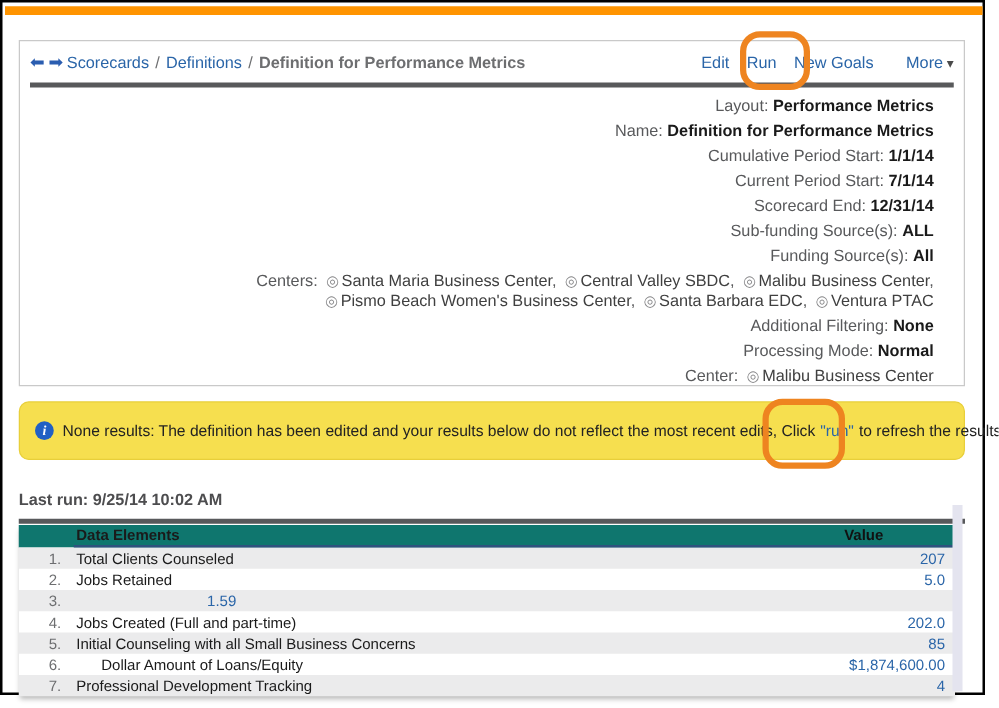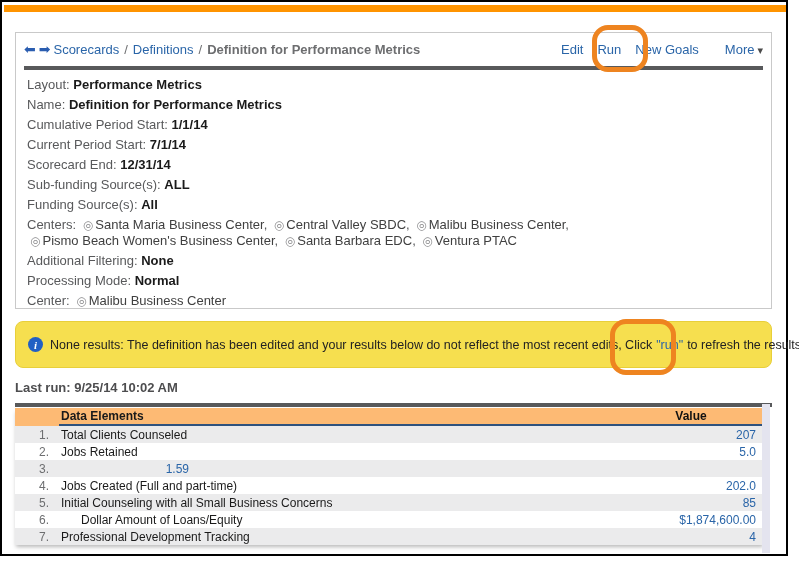--- a/index.html
+++ b/index.html
@@ -18,45 +18,45 @@
   .arrow{color:#2a5db0;font-size:14px;margin-right:3px;cursor:pointer;}
   .bc-link{color:#2a65a8;text-decoration:none;cursor:pointer;}
   .bc-sep{color:#6d6e70;margin:0 5px;}
   .bc-current{color:#6d6e70;font-weight:bold;}
   .actions{margin-left:auto;display:flex;gap:14px;}
   .action-link{color:#2a65a8;text-decoration:none;cursor:pointer;}
   .more{margin-left:12px;}
   .caret{color:#4a4a4a;font-size:11px;margin-left:3px;}
   .dark-rule{height:4px;background:#58595b;margin:5px 0 7px 0;}
   .dark-rule.full{width:757px;margin:8px 0 0 0;}
-  .field-line{font-size:13px;line-height:16px;margin:4px 3px;color:#58595b;}
+  .field-line{font-size:13px;line-height:16px;margin:4px 16px;color:#58595b;text-align:right;}
   .field-line .label{color:#58595b;}
   .field-line b{color:#1a1a1a;font-weight:bold;}
   .center-item{white-space:nowrap;}
   .target-icon{color:#8a8a8c;font-size:12px;margin:0 2px 0 3px;}
   .center-link{color:#404040;text-decoration:none;cursor:pointer;}
   .comma{color:#58595b;}
 
   
   .banner{width:757px;height:47px;box-sizing:border-box;margin-top:12px;background:#f6df4f;
           border:1px solid #e8cf3a;border-radius:8px;display:flex;align-items:center;
           padding:0 12px;font-size:12.5px;color:#222;}
   .info-icon{display:inline-flex;align-items:center;justify-content:center;width:15px;height:15px;
              border-radius:50%;background:#2160c4;color:#fff;font-size:11px;font-weight:bold;
              font-style:italic;font-family:"Liberation Serif","DejaVu Serif",serif;
              margin-right:7px;flex:0 0 auto;}
   .banner-text{white-space:nowrap;}
   .run-link{color:#2a65a8;text-decoration:none;cursor:pointer;margin:0 4px;}
 
   
-  .last-run{margin-top:12px;font-size:13px;font-weight:bold;color:#4d4d4f;}
+  .last-run{margin-top:24px;font-size:13px;font-weight:bold;color:#4d4d4f;}
   .table{width:749px;margin-top:1px;font-size:12px;box-shadow:0 3px 4px -1px rgba(0,0,0,0.28);}
   .t-row{display:flex;align-items:center;height:17px;}
   .t-row.alt{background:#ebebec;}
-  .t-header{height:18px;background:#fdba74;font-weight:bold;color:#111;}
+  .t-header{height:18px;background:#0f766e;font-weight:bold;color:#111;}
   .c-num{width:44px;text-align:right;padding-right:10px;color:#6d6e70;flex:0 0 auto;box-sizing:border-box;}
   .c-body{flex:1;display:flex;align-items:center;height:100%;}
   .t-header .c-body{border-bottom:2px solid #2f527e;box-sizing:border-box;}
   .c-name{flex:1;padding-left:2px;color:#1a1a1a;white-space:nowrap;}
   .c-name.indent{padding-left:22px;}
   .c-val{width:130px;text-align:right;padding-right:8px;color:#2a65a8;cursor:pointer;}
   .scroll-strip{position:absolute;left:762px;top:404px;width:8px;height:149px;background:#e4e4ef;}
 
   
   .annotation{position:absolute;border:5px solid #ee8420;border-radius:16px;

